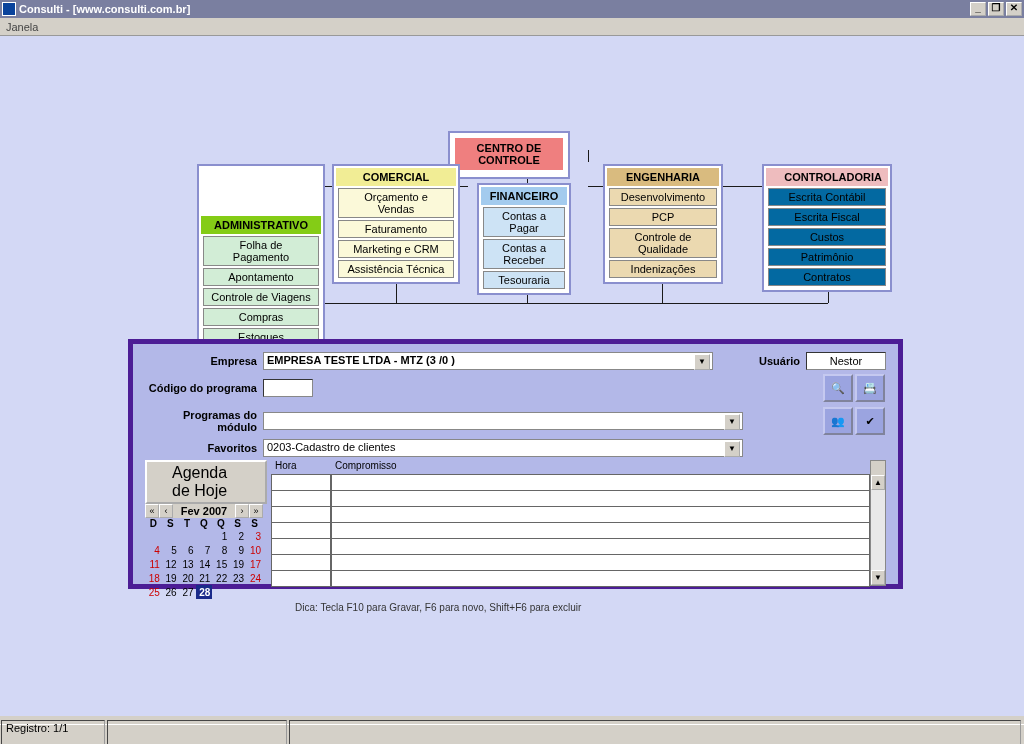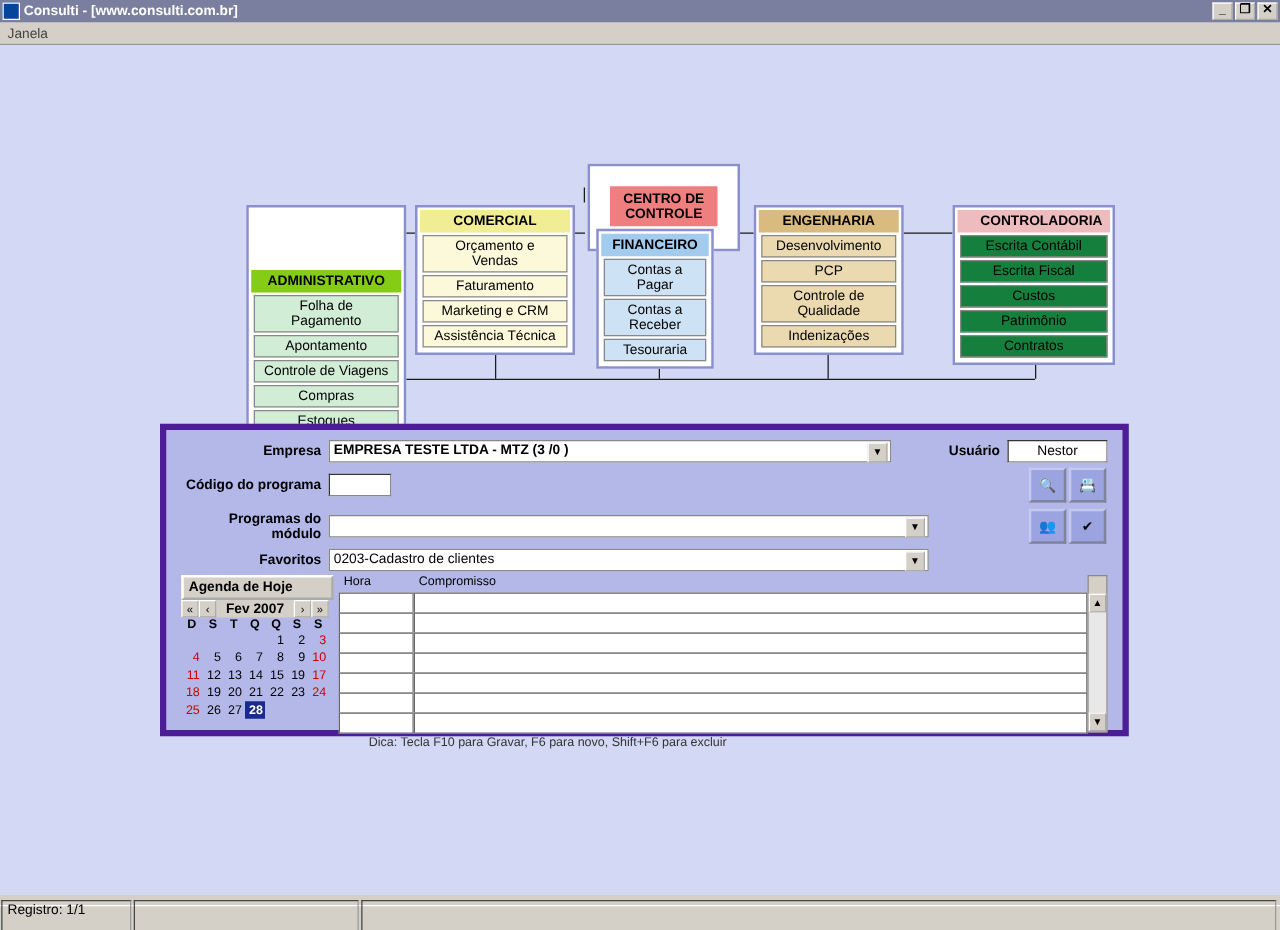--- a/index.html
+++ b/index.html
@@ -22,35 +22,35 @@
 
 .head-admin { background: #84cc16; margin-top: 48px; }
 .item-admin { background: #d2edd6; }
 .head-com { background: #f1ed95; }
 .item-com { background: #fbf9d9; }
 .head-fin { background: #a3cbee; }
 .item-fin { background: #cde3f5; }
 .head-eng { background: #d9bb7f; }
 .item-eng { background: #ebd9b0; }
 .head-ctrl { background: #eebcbe; text-align: right; }
-.item-ctrl { background: #15803d; }
+.item-ctrl { background: #0369a1; }
 .head-cc { background: #ef7f7f; font-weight: bold; }
 
 .panel { position: absolute; left: 128px; top: 303px; width: 775px; height: 250px; border: 5px solid #4c1d95; background: #b3b8e8; padding: 8px 12px 4px 12px; }
 
 .row { display: flex; align-items: center; margin-bottom: 3px; }
 .lbl { font-weight: bold; font-size: 11px; text-align: right; padding-right: 6px; }
 .fld { background: #fff; border: 1px inset #888; height: 18px; font-size: 11px; padding: 1px 3px; }
 .sel { background: #fff; border: 1px solid #888; height: 18px; font-size: 11px; position: relative; padding: 1px 18px 1px 3px; }
 .sel::after { content: "▼"; position: absolute; right: 2px; top: 1px; width: 14px; height: 14px; background: #d4d0c8; border: 1px outset #fff; font-size: 8px; text-align: center; line-height: 14px; }
 .usr-box { display: inline-block; background: #fff; border: 1px inset #888; padding: 2px 16px; font-size: 11px; text-align: center; }
 
 .iconbtn { width: 30px; height: 28px; border: 2px outset #c5c9f0; background: #9ba4e0; margin: 1px; display: inline-flex; align-items: center; justify-content: center; cursor: pointer; }
 
-.agenda-btn { background: #d4d0c8; border: 2px outset #fff; font-weight: bold; font-size: 11px; padding: 2px 4px; cursor: pointer; }
+.agenda-btn { background: #d4d0c8; border: 2px outset #fff; font-weight: normal; font-size: 16px; padding: 2px 25px; cursor: pointer; }
 
 .cal { width: 118px; font-size: 10px; }
 .cal-head { display: flex; align-items: center; background: #d4d0c8; }
 .cal-nav { width: 14px; height: 14px; border: 1px outset #fff; background: #d4d0c8; text-align: center; font-size: 9px; line-height: 12px; cursor: pointer; }
 .cal-title { flex: 1; text-align: center; font-weight: bold; font-size: 11px; }
 .cal-grid { width: 100%; border-collapse: collapse; }
 .cal-grid th { font-weight: bold; font-size: 10px; padding: 0; width: 14.2%; }
 .cal-grid td { text-align: right; padding: 0 2px; font-size: 10px; height: 14px; }
 .cal-grid td.sun, .cal-grid td.sat { color: #c00; }
 .cal-grid td.today { background: #1a2a8a; color: #fff; font-weight: bold; }
@@ -91,21 +91,21 @@
   <div class="line" style="left:258px; top:267px; width:570px; height:1px"></div>
   <div class="line" style="left:396px; top:150px; width:1px; height:117px"></div>
   <div class="line" style="left:527px; top:127px; width:1px; height:140px"></div>
   <div class="line" style="left:662px; top:150px; width:1px; height:117px"></div>
   <div class="line" style="left:828px; top:150px; width:1px; height:117px"></div>
   <div class="line" style="left:258px; top:150px; width:210px; height:1px"></div>
   <div class="line" style="left:588px; top:150px; width:240px; height:1px"></div>
   <div class="line" style="left:467px; top:114px; width:1px; height:12px"></div>
   <div class="line" style="left:588px; top:114px; width:1px; height:12px"></div>
 
-  <div class="module" style="left:470px; top:95px; width:122px; padding:16px">
+  <div class="module" style="left:448px; top:95px; width:122px; padding:5px">
     <div class="head head-cc" style="padding:4px 2px">CENTRO DE CONTROLE</div>
   </div>
 
   <div class="module" style="left:197px; top:128px; width:128px">
     <div class="head head-admin">ADMINISTRATIVO</div>
     <div class="item item-admin">Folha de Pagamento</div>
     <div class="item item-admin">Apontamento</div>
     <div class="item item-admin">Controle de Viagens</div>
     <div class="item item-admin">Compras</div>
     <div class="item item-admin">Estoques</div>

